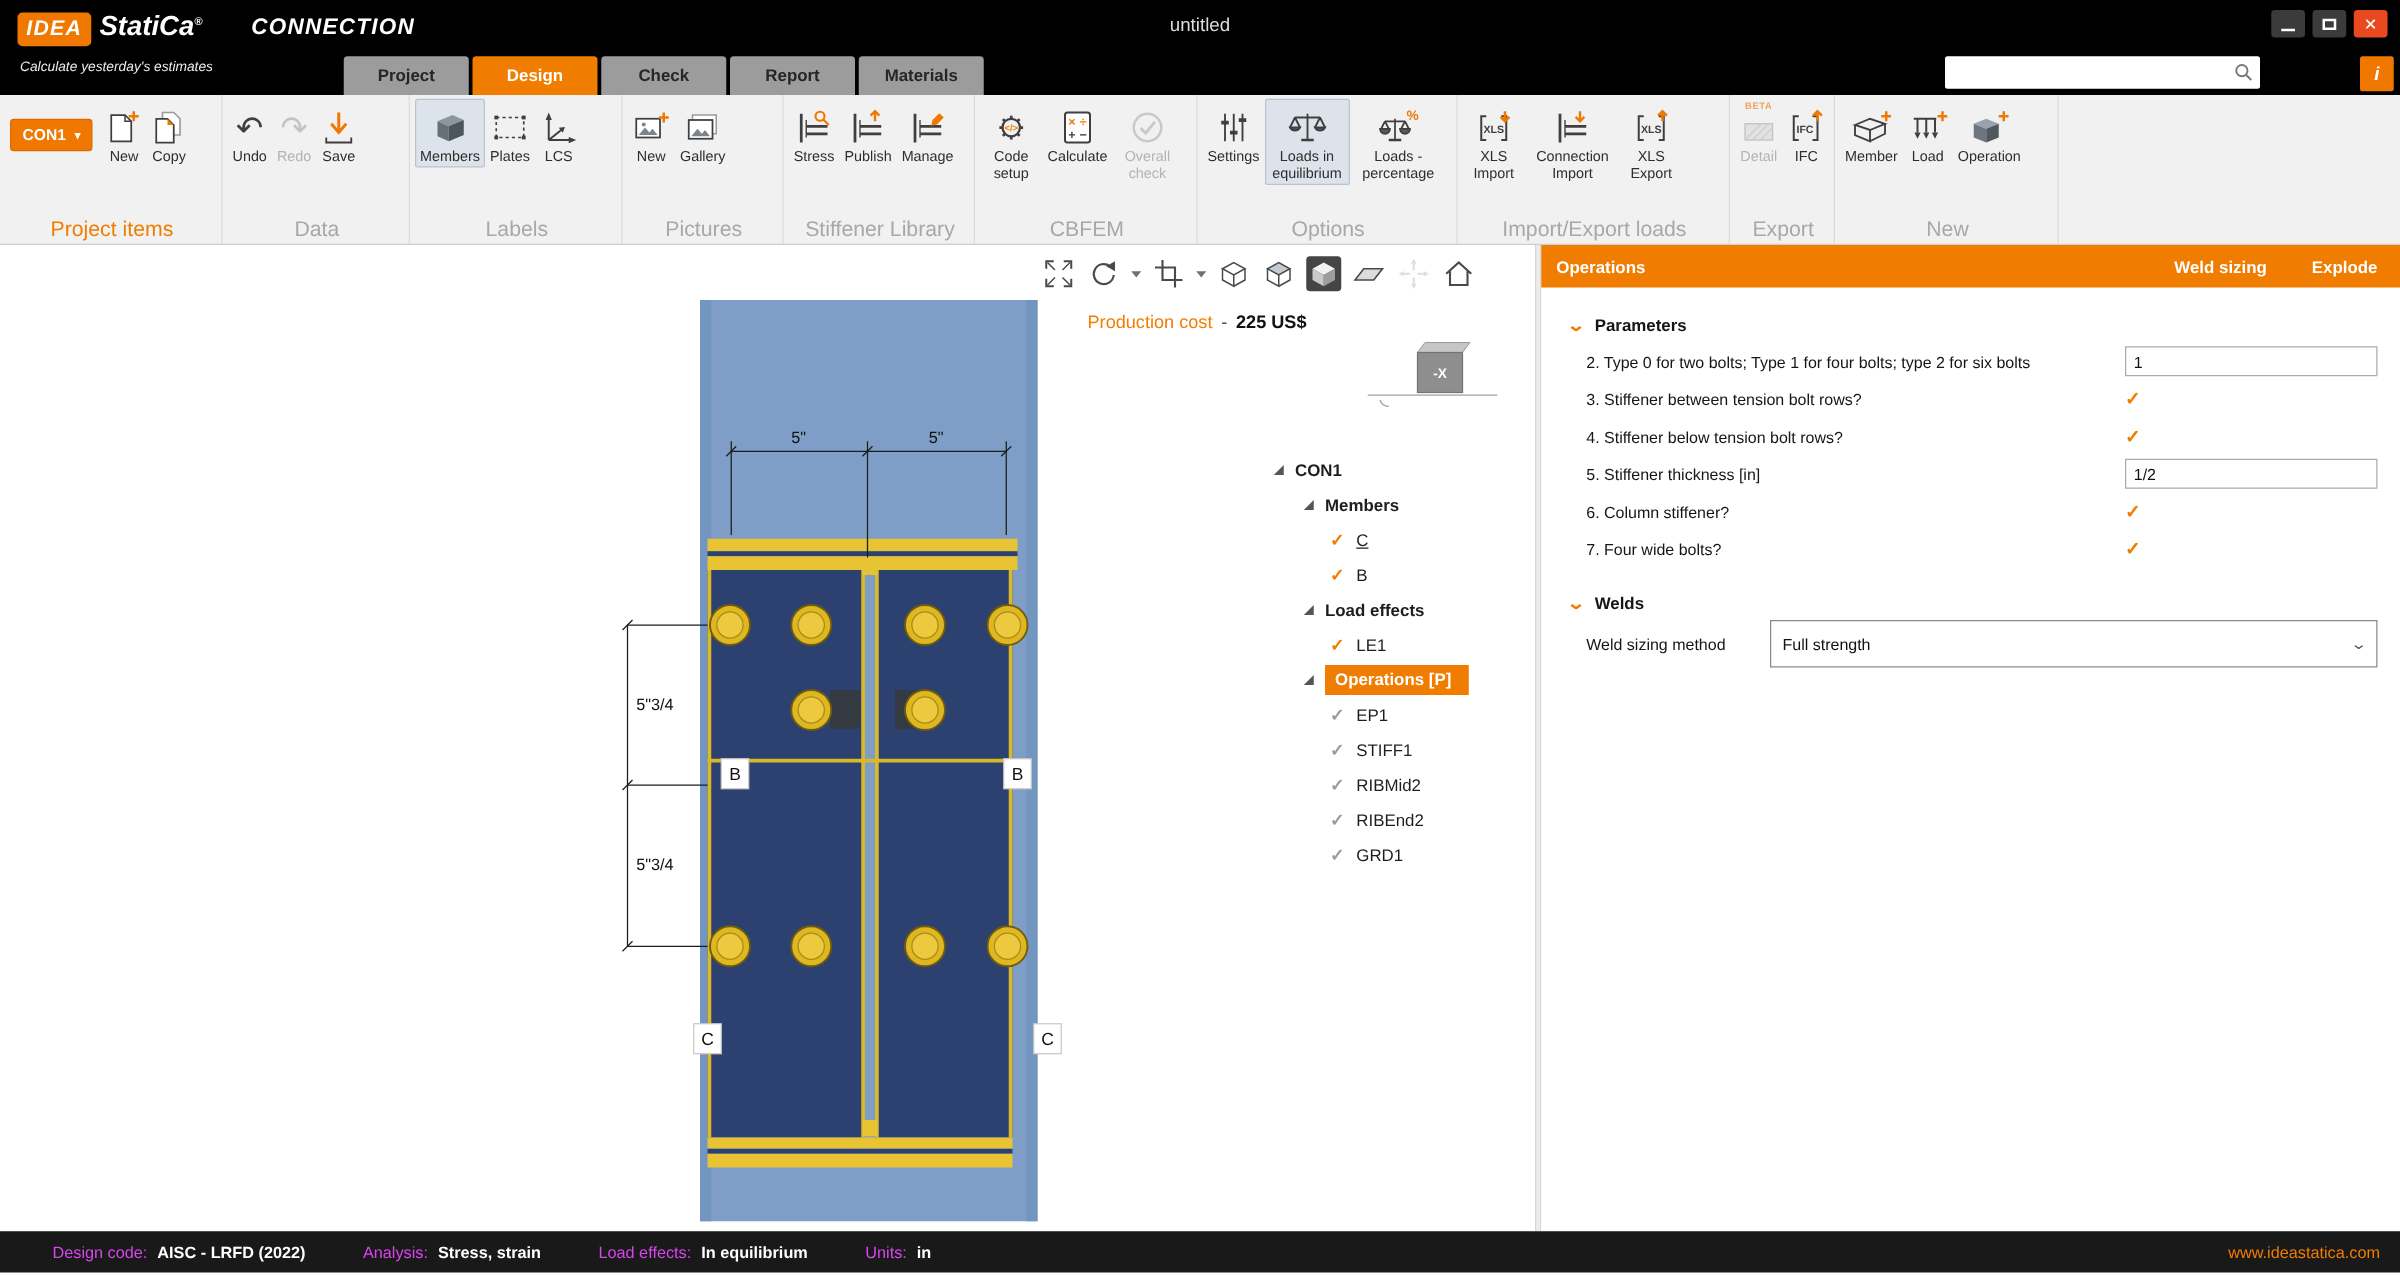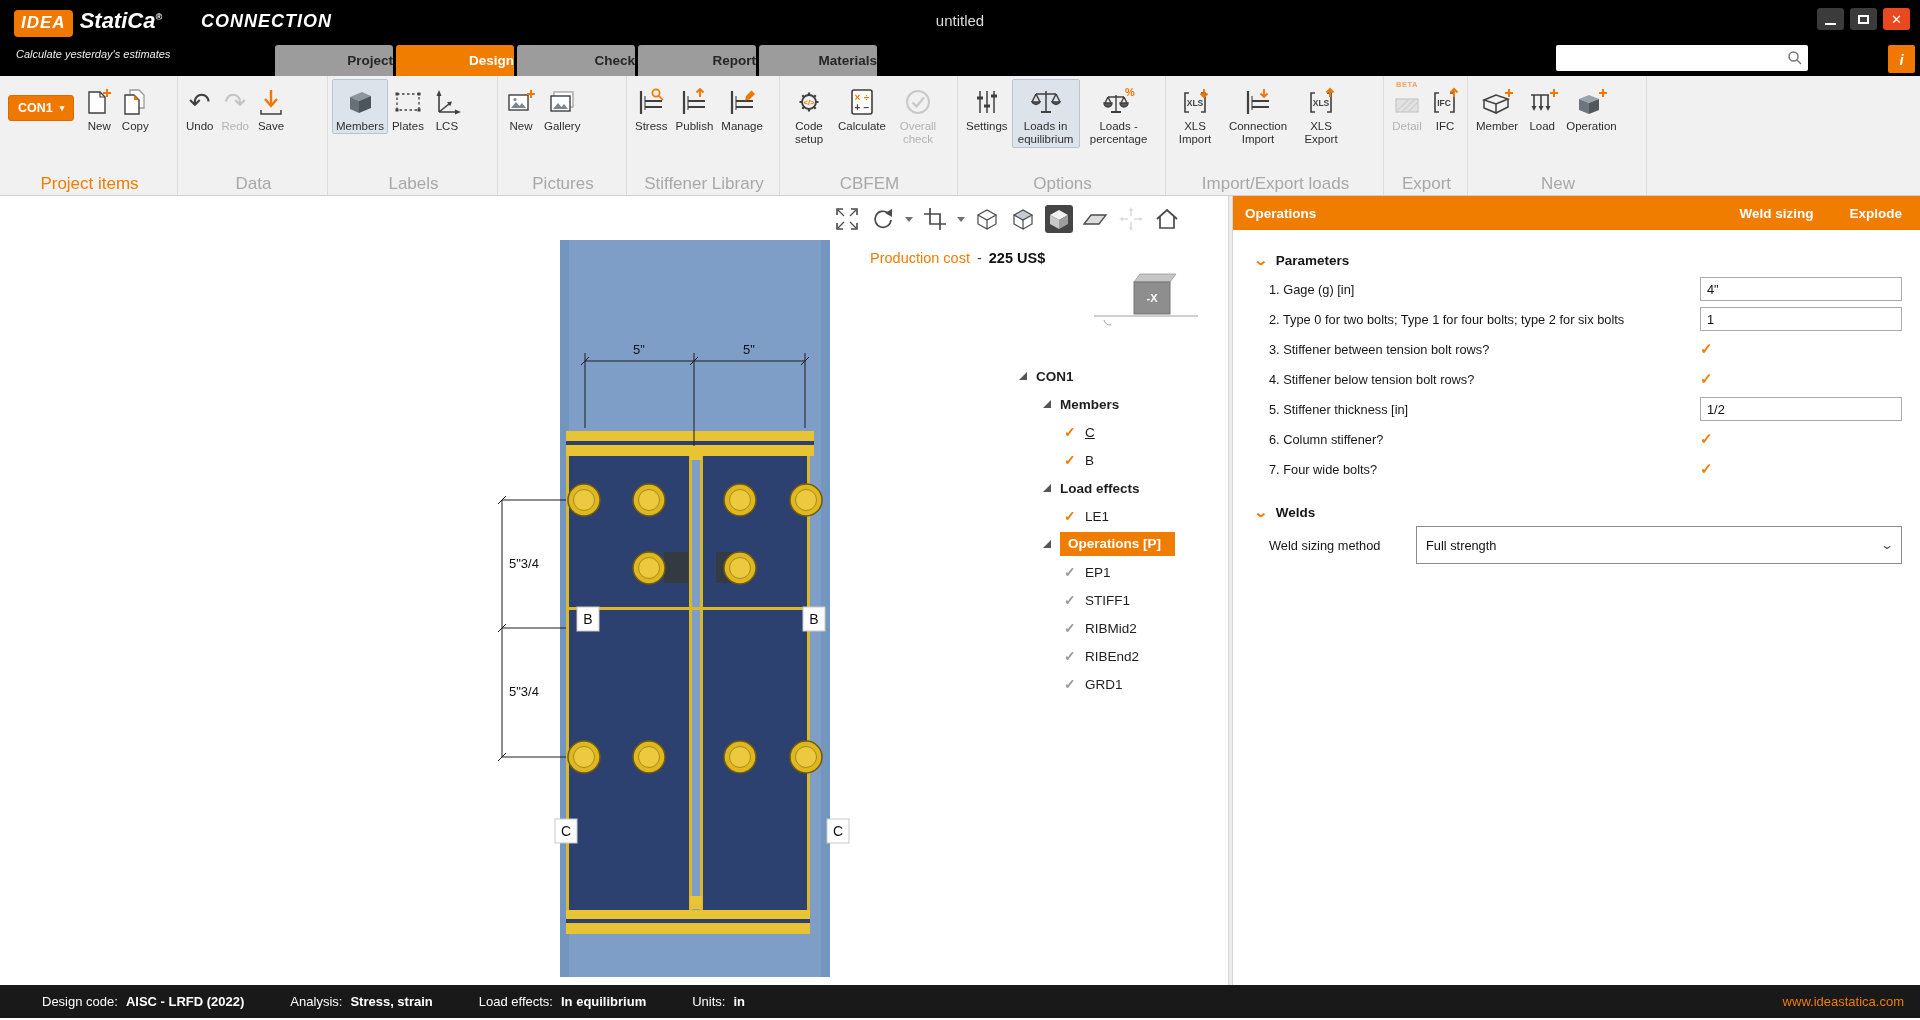--- a/index.html
+++ b/index.html
@@ -16,21 +16,21 @@
 .logo-reg{color:#fff;font-size:9px}
 .tagline{position:absolute;left:16px;top:48px;color:#ededed;font-style:italic;font-size:11px}
 .app-name{position:absolute;left:201px;top:11px;color:#fff;font-style:italic;font-weight:bold;font-size:18px;letter-spacing:1px}
 .doc-title{position:absolute;left:0;right:0;top:12px;text-align:center;color:#dcdcdc;font-size:15px}
 .win-controls{position:absolute;right:10px;top:8px;display:flex;gap:6px}
 .win-btn{width:27px;height:22px;background:#3b3b3b;border-radius:3px;color:#fff;display:flex;align-items:center;justify-content:center;font-size:12px;cursor:pointer}
 .win-btn.close{background:#e8491f;font-size:13px}
 .win-glyph-min{width:11px;height:2px;background:#fff;margin-top:9px}
 .win-glyph-max{width:11px;height:9px;border:2px solid #fff}
 .nav-tabs{position:absolute;left:275px;top:45px;display:flex;gap:3px}
-.nav-tab{width:118px;height:31px;background:#9c9c9c;color:#262626;font-weight:bold;font-size:13.5px;display:flex;align-items:center;justify-content:flex-end;border-radius:3px 3px 0 0;cursor:pointer}
+.nav-tab{width:100px;height:31px;background:#9c9c9c;color:#262626;font-weight:bold;font-size:13.5px;display:flex;align-items:center;justify-content:center;border-radius:3px 3px 0 0;cursor:pointer}
 .nav-tab.active{background:#f07d00;color:#fff}
 .search-box{position:absolute;left:1556px;top:45px;width:252px;height:26px;background:#fff;border-radius:2px;display:flex;align-items:center;padding-right:5px}
 .search-box input{flex:1;height:100%;border:0;outline:0;background:transparent;font-size:13px;padding:0 8px;font-family:inherit}
 .info-btn{position:absolute;left:1888px;top:45px;width:27px;height:28px;background:#f07800;color:#fff;font-weight:bold;font-style:italic;font-size:15px;display:flex;align-items:center;justify-content:center;border-radius:2px;cursor:pointer}
 
 
 .ribbon{position:absolute;left:0;top:76px;width:1920px;height:120px;background:#f1f1f1;border-bottom:1px solid #cfcfcf;display:flex}
 .rgroup{height:100%;border-right:1px solid #dcdcdc;display:flex;flex-direction:column;padding:3px 2px 0 4px}
 .ritems{flex:1;display:flex;align-items:flex-start}
 .rlabelrow{height:23px;display:flex;align-items:center;justify-content:center;font-size:17px;color:#a8a8a8}
@@ -86,21 +86,21 @@
 .pcheck{color:#f07d00;font-weight:bold;font-size:15px;cursor:pointer}
 .weld-row{display:flex;align-items:center;height:34px;padding-left:14px;margin-top:2px}
 .wlabel{font-size:12.8px;color:#161616}
 .pselect{margin-left:auto;width:486px;height:26px;border:1px solid #8a8a8a;display:flex;align-items:center;padding:18px 9px;font-size:12.8px;color:#111;cursor:pointer;background:#fff}
 .pselect .sp{flex:1}
 .sel-chev{color:#555;font-size:12px;transform:scaleX(1.4)}
 
 
 .statusbar{position:absolute;left:0;top:985px;width:1920px;height:33px;background:#191919;display:flex;align-items:center;padding-left:42px;font-size:13px}
 .sb-pair{display:flex;gap:8px;margin-right:46px}
-.sb-l{color:#ffffff}
+.sb-l{color:#d946ef}
 .sb-v{color:#fff;font-weight:bold}
 .sb-site{position:absolute;right:16px;color:#f07d00;cursor:pointer;font-size:13px}
 </style>
 </head>
 <body>
 
 <div id="app">
 
   <div class="header">
     <div class="logo">
@@ -769,24 +769,20 @@
       <span class="rp-btn">Explode</span>
     </div>
     <div class="rp-body">
 
       <div class="sec-h">
         <span class="chev">⌄</span>
         <span>Parameters</span>
       </div>
 
       <div class="prow">
-        <span class="plabel">1. Gage (g) [in]</span>
-        <input class="pinput" value="4&quot;" style="">
-      </div>
-      <div class="prow">
         <span class="plabel">2. Type 0 for two bolts; Type 1 for four bolts; type 2 for six bolts</span>
         <input class="pinput" value="1" style="">
       </div>
       <div class="prow">
         <span class="plabel">3. Stiffener between tension bolt rows?</span>
         <span class="pcheckwrap"><span class="pcheck">✓</span></span>
       </div>
       <div class="prow">
         <span class="plabel">4. Stiffener below tension bolt rows?</span>
         <span class="pcheckwrap"><span class="pcheck">✓</span></span>

